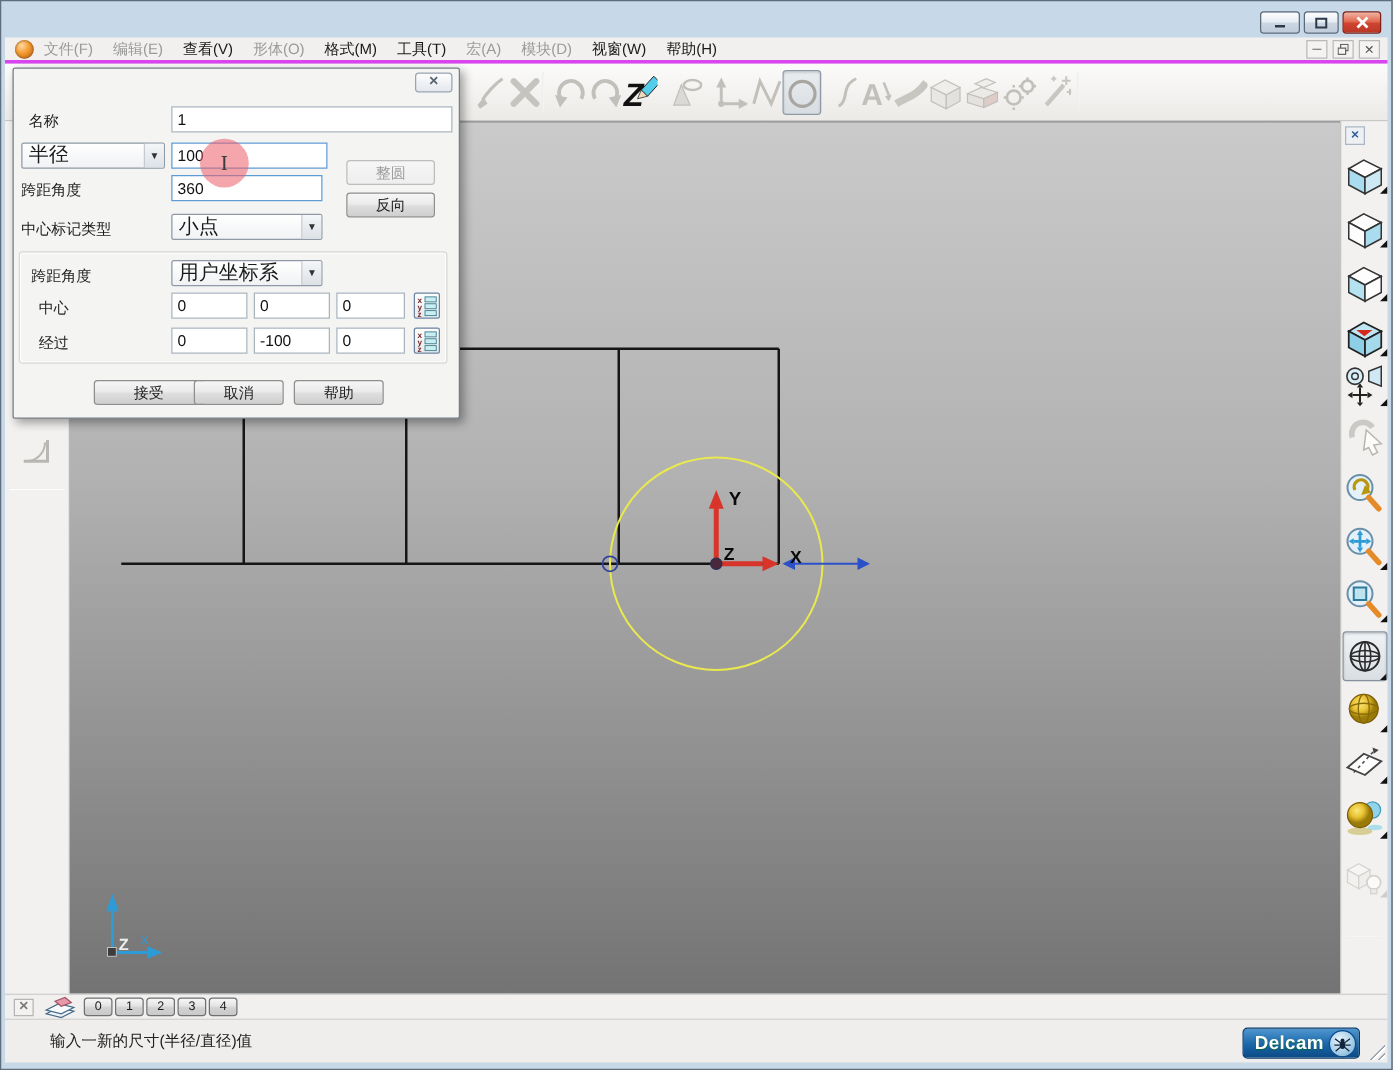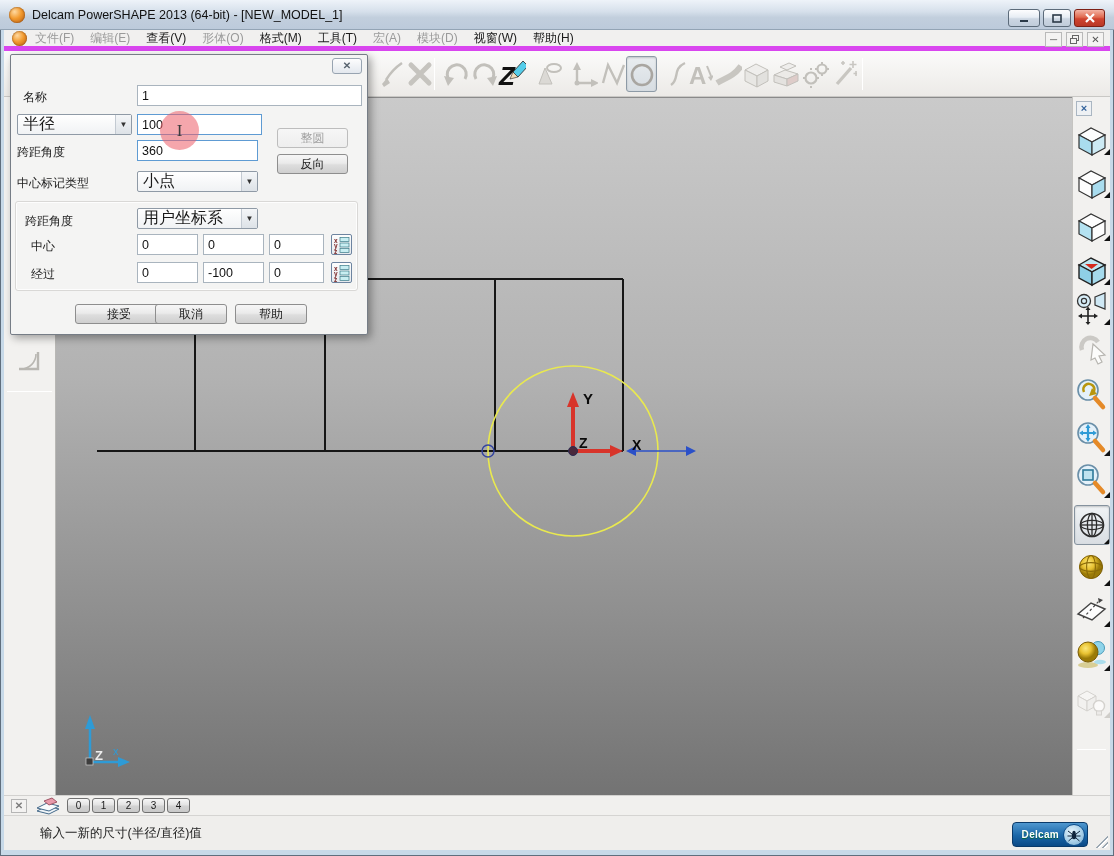--- a/index.html
+++ b/index.html
@@ -16,21 +16,21 @@
     background:radial-gradient(circle at 35% 30%,#ffd9a0 0%,#f29a2e 45%,#b35a12 100%);
     box-shadow:inset 0 0 2px #7a3c08;margin-left:9px;flex:0 0 auto;}
   #title-text{margin-left:7px;font-size:12.5px;color:#111;}
   .capbtn{height:18px;border-radius:3px;border:1px solid #5c6b7a;display:flex;align-items:center;justify-content:center;
     background:linear-gradient(180deg,#fdfdfe 0%,#e7edf4 45%,#ccd6e2 55%,#c0ccda 100%);}
   .capbtn svg{display:block;}
   #btn-close-main{background:linear-gradient(180deg,#f3b3a4 0%,#e06a50 45%,#cf4430 55%,#b93826 100%);border-color:#7e2015;}
   #caption-buttons{position:absolute;right:9px;top:9px;display:flex;gap:3px;}
 
   
-  #menubar{left:4px;top:30px;width:1106px;height:21px;background:#f1f0ef;border-bottom:5px solid #d946ef;
+  #menubar{left:4px;top:30px;width:1106px;height:21px;background:#f1f0ef;border-bottom:3px solid #d946ef;
     display:flex;align-items:center;}
   .mi{padding:2px 8px;color:#1a1a1a;}
   .mi.dis{color:#9a9a9a;}
   #mdi-buttons{position:absolute;right:6px;top:2px;display:flex;gap:4px;}
   .mdibtn{width:17px;height:15px;border:1px solid #b9b9b9;background:#f4f3f2;display:flex;align-items:center;justify-content:center;color:#555;font-size:10px;}
 
   
   #toolbar{left:4px;top:51px;width:1106px;height:46px;
     background:linear-gradient(180deg,#fbfbfa,#eceae7);border-bottom:1px solid #c9c8c5;}
   .tbtn{position:absolute;top:5px;width:30px;height:36px;display:flex;align-items:center;justify-content:center;}
@@ -56,21 +56,21 @@
   #levelbar{left:4px;top:795px;width:1106px;height:20px;background:#f1f0ee;border-top:1px solid #d2d1cf;display:flex;align-items:center;}
   #lv-close{width:16px;height:14px;margin-left:7px;border:1px solid #b5b5b5;background:#f3f2f1;color:#7c7c7c;
     font-size:10px;line-height:12px;text-align:center;font-weight:bold;}
   .lvbtn{width:23px;height:15px;margin-right:2px;border:1px solid #707070;border-radius:3px;text-align:center;
     font-size:10px;line-height:13px;background:linear-gradient(180deg,#f7f7f7,#e3e3e3 45%,#d2d2d2 55%,#c9c9c9);}
   #statusbar{left:4px;top:815px;width:1106px;height:35px;background:#efeeec;border-top:1px solid #d5d4d2;}
   #status-msg{position:absolute;left:36px;top:9px;font-size:12.5px;color:#222;}
   #delcam-badge{position:absolute;right:22px;top:6px;height:25px;display:flex;align-items:center;
     background:linear-gradient(180deg,#4f97cf 0%,#1a66a8 55%,#0b4a86 100%);
     border:1px solid #0a3a6a;border-radius:4px;padding:0 2px 0 9px;}
-  #delcam-badge .brand{color:#fff;font-size:10px;font-weight:bold;letter-spacing:.3px;text-shadow:0 1px 1px #063;}
+  #delcam-badge .brand{color:#fff;font-size:15px;font-weight:bold;letter-spacing:.3px;text-shadow:0 1px 1px #063;}
   .spidercircle{width:22px;height:22px;border-radius:50%;margin-left:4px;
     background:radial-gradient(circle at 40% 35%,#e8f5fd 0%,#a8cfe8 55%,#6fa6cc 100%);
     border:1px solid #0d4d8c;display:flex;align-items:center;justify-content:center;}
   #grip{position:absolute;right:2px;bottom:2px;width:14px;height:14px;
     background:
      linear-gradient(135deg,transparent 55%,#9aa7b2 55%,#9aa7b2 62%,#fff 62%,#fff 70%,transparent 70%,transparent 78%,#9aa7b2 78%,#9aa7b2 85%,#fff 85%,#fff 92%,transparent 92%);}
 
   
   #dialog{left:10px;top:54px;width:358px;height:281px;background:#f4f4f3;border:1px solid #767d86;
     border-radius:2px;box-shadow:3px 3px 8px rgba(0,0,0,.35);z-index:50;}
@@ -104,24 +104,20 @@
   #click-hl .ibeam{font-family:"Liberation Serif",serif;font-size:17px;color:#3c3c3c;}
 
   svg{display:block;}
   text{font-family:"Liberation Sans",sans-serif;}
 </style>
 </head>
 <body>
 
 <div id="win">
 
-  <div id="titlebar" class="abs">
-    <div class="appball"></div>
-    <span id="title-text">Delcam PowerSHAPE 2013 (64-bit) - [NEW_MODEL_1]</span>
-  </div>
   <div id="caption-buttons">
     <div class="capbtn" style="width:32px">
       <svg width="12" height="9">
           <line x1="2" y1="7" x2="10" y2="7" stroke="#2c3a48" stroke-width="2"></line>
         </svg>
     </div>
     <div class="capbtn" style="width:28px">
       <svg width="12" height="11">
           <rect x="2" y="2" width="8" height="7" fill="none" stroke="#2c3a48" stroke-width="1.6"></rect>
         </svg>

